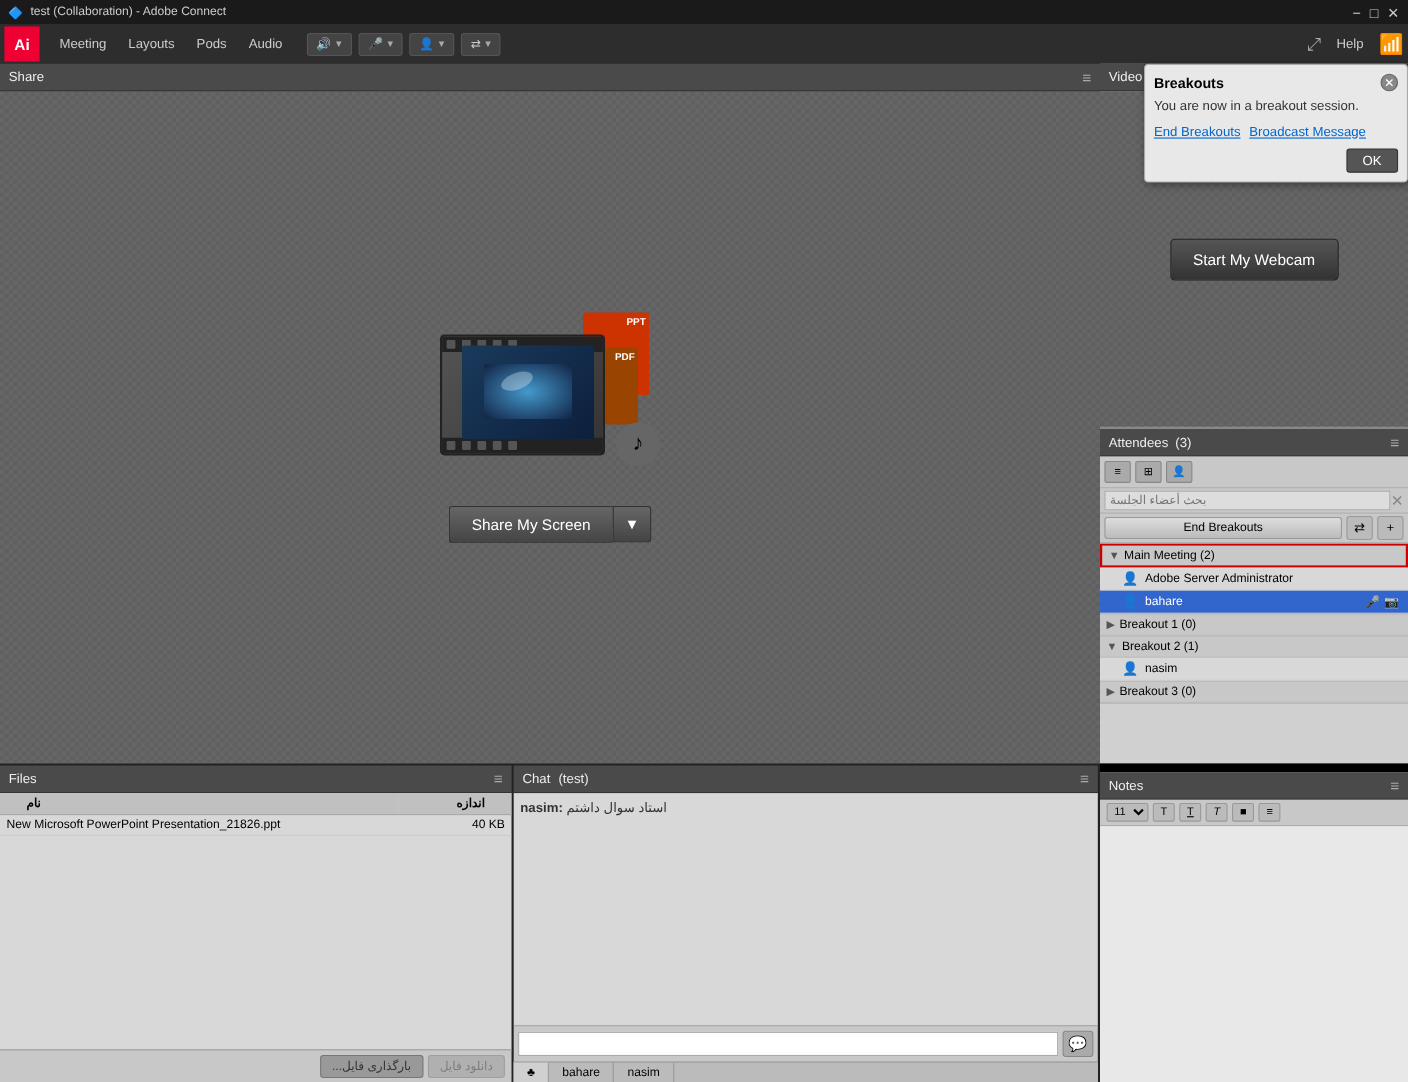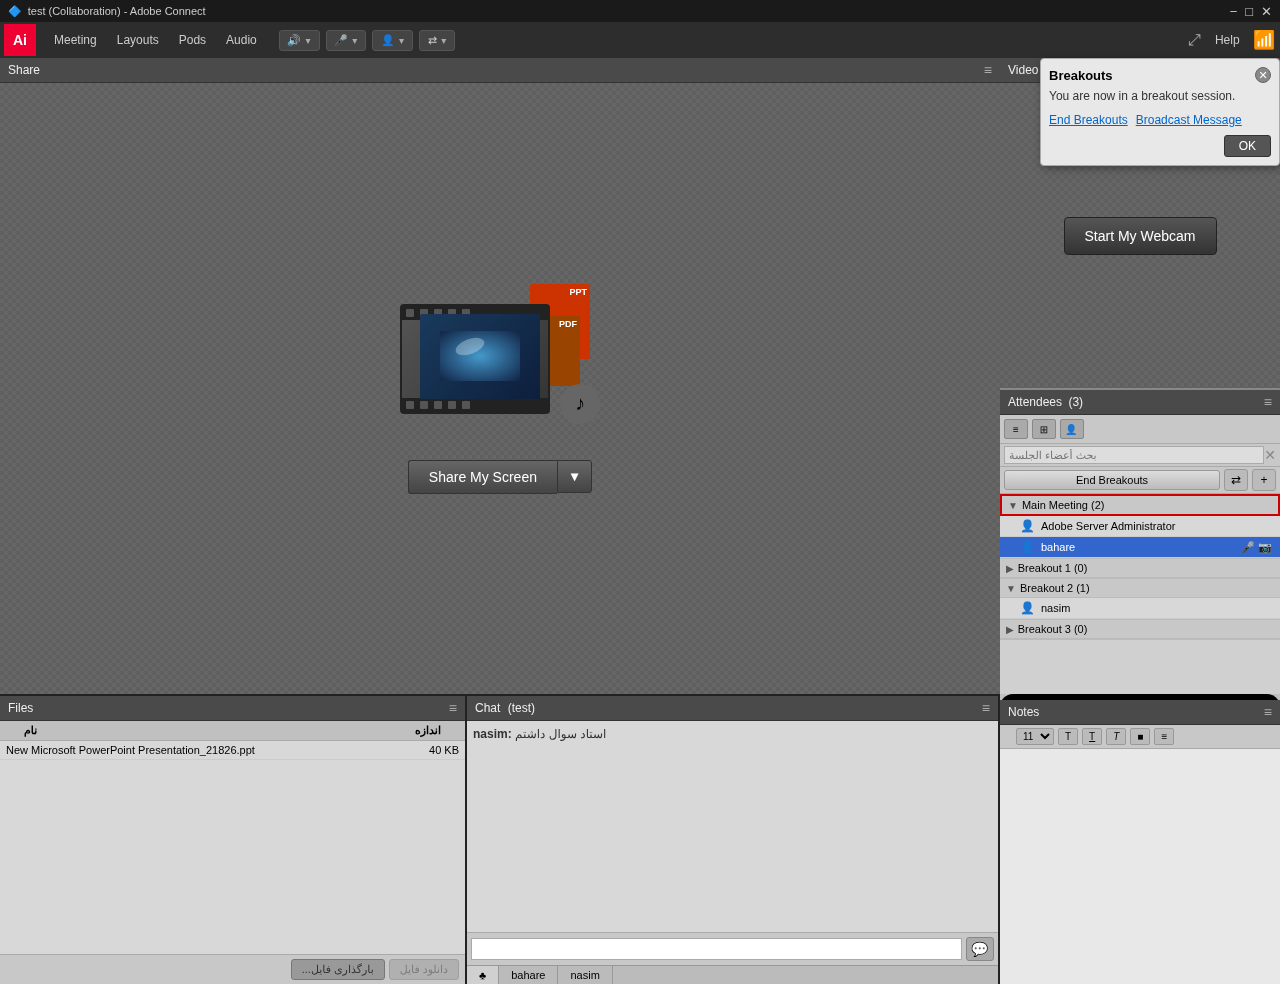--- a/index.html
+++ b/index.html
@@ -509,26 +509,25 @@
       background: none; border: none;
       color: #555; cursor: pointer; font-size: 11px;
     }
     .att-person.selected .att-person-action-btn { color: #aad; }
 
     
     .notes-pod {
       height: 290px;
       display: flex;
       flex-direction: column;
-      border-top: 6px solid #000000;
-      border-radius: 13px;
+      border-top: 8px solid #000000;
     }
     .notes-toolbar {
       background: #c8c8c8;
-      padding: 3px 16px;
+      padding: 3px 6px;
       display: flex;
       align-items: flex-start;
       gap: 4px;
       border-bottom: 1px solid #aaa;
     }
     .notes-toolbar-btn {
       background: #bbb;
       border: 1px solid #999;
       border-radius: 2px;
       padding: 2px 6px;

